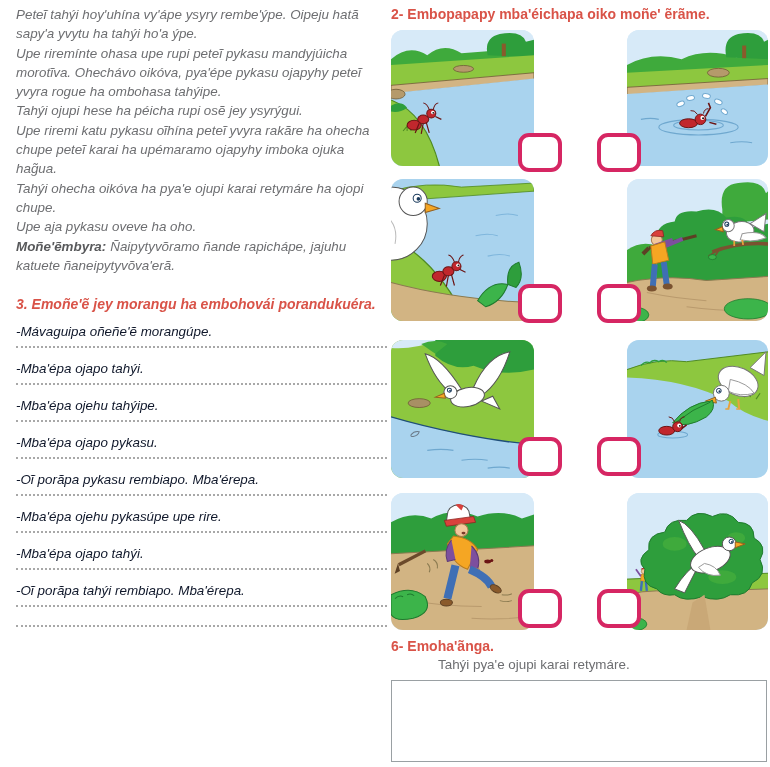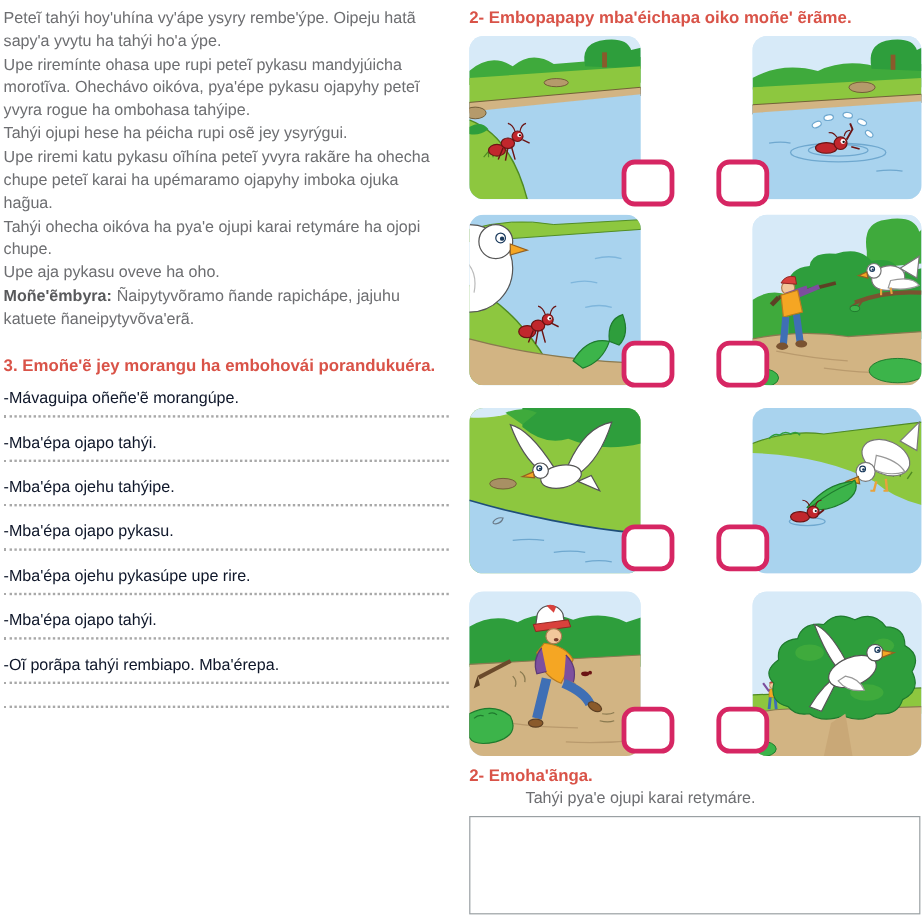--- a/index.html
+++ b/index.html
@@ -1,21 +1,21 @@
 <!DOCTYPE html>
 <html><head>
 <meta charset="utf-8">
 <style>
   html,body{margin:0;padding:0;}
   body{
     width:770px;height:767px;position:relative;background:#fff;
     font-family:"Liberation Sans", sans-serif;overflow:hidden;
   }
   
-  .left-col{position:absolute;left:3px;top:5px;width:371px;}
+  .left-col{position:absolute;left:16px;top:5px;width:371px;font-style:italic;}
   .story p{margin:0;font-size:13.4px;line-height:19.3px;color:#6d6e71;}
   .moral-label{font-weight:bold;color:#58595b;}
   .moral-text{margin-left:4px;}
   .red-title{font-size:14px;font-weight:bold;color:#d95348;}
   .left-col .red-title{margin:21px 0 11px 0;}
   .qa{height:37px;}
   .q-text{font-size:13.4px;line-height:17px;color:#0f172a;}
   .dots{height:0;border-bottom:2px dotted #a8a8a8;margin-top:6px;}
   
   .r-title2{position:absolute;left:391px;top:6px;width:375px;}
@@ -64,20 +64,24 @@
     </div>
   <div class="qa">
       <div class="q-text">-Mba'épa ojehu tahýipe.</div>
       <div class="dots"></div>
     </div>
   <div class="qa">
       <div class="q-text">-Mba'épa ojapo pykasu.</div>
       <div class="dots"></div>
     </div>
   <div class="qa">
+      <div class="q-text">-Oĩ porãpa pykasu rembiapo. Mba'érepa.</div>
+      <div class="dots"></div>
+    </div>
+  <div class="qa">
       <div class="q-text">-Mba'épa ojehu pykasúpe upe rire.</div>
       <div class="dots"></div>
     </div>
   <div class="qa">
       <div class="q-text">-Mba'épa ojapo tahýi.</div>
       <div class="dots"></div>
     </div>
   <div class="qa">
       <div class="q-text">-Oĩ porãpa tahýi rembiapo. Mba'érepa.</div>
       <div class="dots"></div>
@@ -343,15 +347,15 @@
 
 <div class="abox cb1"></div>
 <div class="abox cb2"></div>
 <div class="abox cb3"></div>
 <div class="abox cb4"></div>
 <div class="abox cb5"></div>
 <div class="abox cb6"></div>
 <div class="abox cb7"></div>
 <div class="abox cb8"></div>
 
-<div class="red-title r-title3">2- Emoha'ãnga.</div>
+<div class="red-title r-title3">6- Emoha'ãnga.</div>
 <div class="r-caption">Tahýi pya'e ojupi karai retymáre.</div>
 <div class="draw-box"></div>
 
 </body></html>

